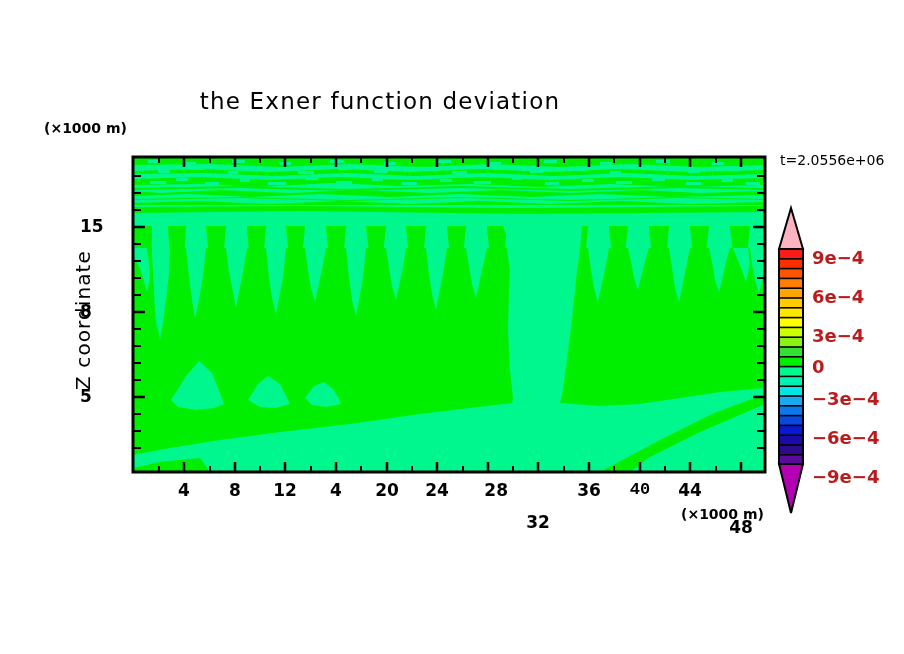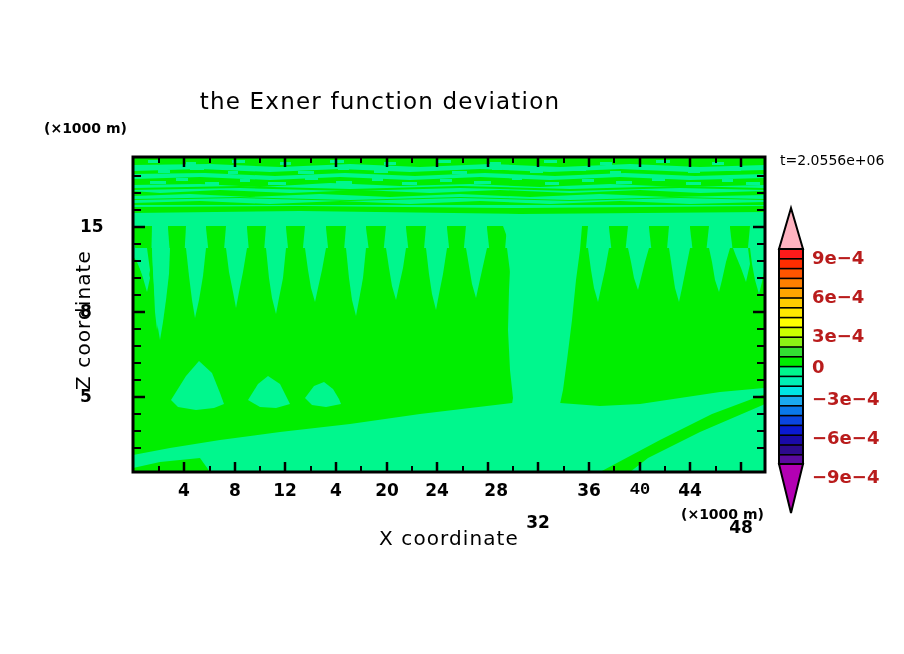--- a/index.html
+++ b/index.html
@@ -86,21 +86,20 @@
 </style>
 </head>
 <body>
 
 <div id="figure">
 
   <div class="txt" id="chart-title">the Exner function deviation</div>
   <div class="txt" id="top-units">(×1000 m)</div>
   <div class="txt" id="time-stamp">t=2.0556e+06</div>
   <div class="txt" id="bottom-units">(×1000 m)</div>
-  <div class="txt" id="xlabel">X coordinate</div>
   <div class="txt" id="ylabel">Z coordinate</div>
 
   <svg width="904" height="654" style="position:absolute;left:0;top:0;">
     <defs>
       <clipPath id="plotclip">
         <rect x="133" y="157" width="632" height="315"></rect>
       </clipPath>
       <linearGradient id="cbgrad" x1="0" y1="1" x2="0" y2="0">
         <stop offset="0.000" stop-color="#5b0a9e"></stop>
         <stop offset="0.045" stop-color="#5b0a9e"></stop>

